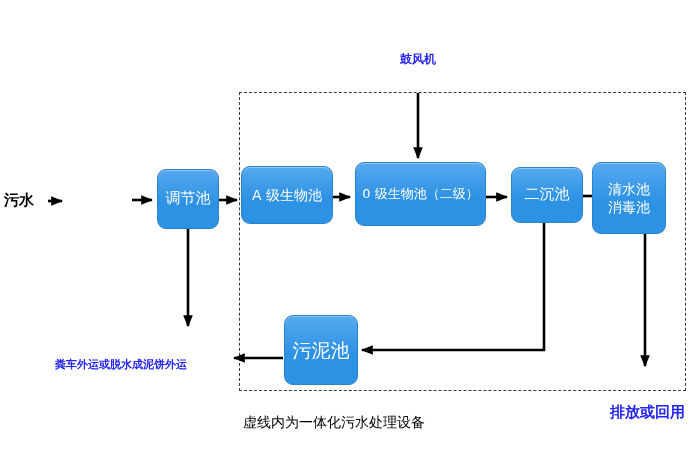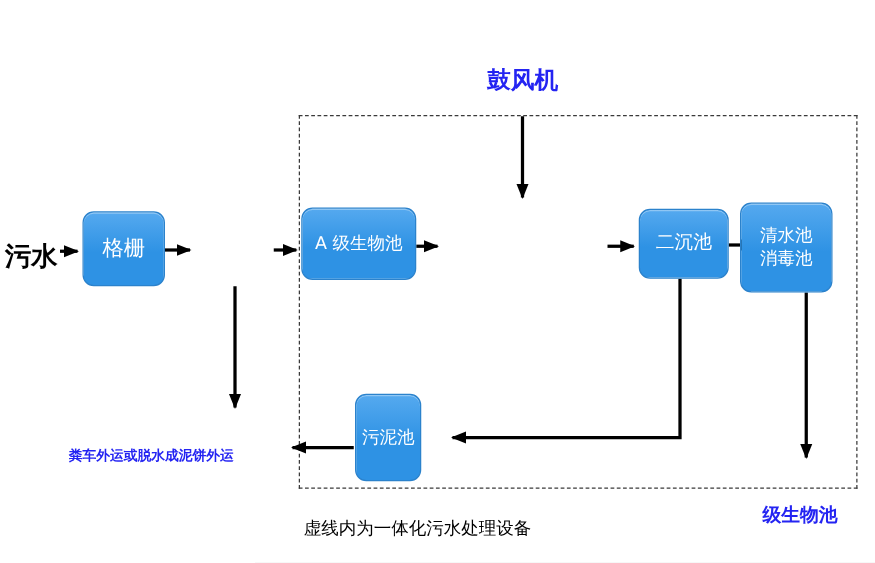--- a/index.html
+++ b/index.html
@@ -42,26 +42,26 @@
     box-sizing:border-box;
     font-size:16px;
     line-height:1.3;
     z-index:3;
     box-shadow:inset 0 1px 0 rgba(255,255,255,.35);
   }
   .node-grid{left:66px;top:169px;width:66px;height:60px;font-size:17px;}
   .node-regulating{left:157px;top:169px;width:62px;height:60px;font-size:15px;}
   .node-abio{left:241px;top:166px;width:92px;height:58px;font-size:14px;justify-content:center;}
   .node-obio{left:355px;top:162px;width:131px;height:64px;font-size:13px;}
-  .node-sedimentation{left:511px;top:167px;width:72px;height:56px;font-size:15px;font-family:Liberation Mono, monospace;}
+  .node-sedimentation{left:511px;top:167px;width:72px;height:56px;font-size:15px;}
   .node-clearwater{left:592px;top:162px;width:74px;height:72px;font-size:14px;}
-  .node-sludge{left:284px;top:315px;width:53px;height:70px;font-size:14px;}
+  .node-sludge{left:284px;top:315px;width:74px;height:70px;font-size:19px;}
   .txt{position:absolute;z-index:4;white-space:nowrap;}
-  .txt-inflow{left:4px;top:191px;font-size:21px;font-weight:bold;color:var(--plain-text);}
-  .txt-blower{left:353px;top:51px;width:130px;text-align:center;font-size:19px;font-weight:bold;color:var(--accent-text);}
+  .txt-inflow{left:4px;top:191px;font-size:15px;font-weight:bold;color:var(--plain-text);}
+  .txt-blower{left:353px;top:51px;width:130px;text-align:center;font-size:12px;font-weight:bold;color:var(--accent-text);}
   .txt-sludge-out{left:55px;top:357px;font-size:11px;font-weight:bold;color:var(--accent-text);text-align:right;}
   .txt-caption{left:243px;top:414px;font-size:14px;color:var(--plain-text);}
   .txt-outflow{left:610px;top:403px;font-size:15px;font-weight:bold;color:var(--accent-text);}
 </style>
 </head>
 <body>
 
 <div class="screen">
 
   <div class="dashed-box"></div>
@@ -78,36 +78,39 @@
     <line x1="333" y1="197" x2="350" y2="197" marker-end="url(#arw)"></line>
     <line x1="486" y1="197" x2="507" y2="197" marker-end="url(#arw)"></line>
     <line x1="583" y1="196" x2="603" y2="196" marker-end="url(#arw)"></line>
     <line x1="418" y1="93" x2="418" y2="158" marker-end="url(#arw)"></line>
     <line x1="188" y1="229" x2="188" y2="326" marker-end="url(#arw)"></line>
     <line x1="645" y1="234" x2="645" y2="366" marker-end="url(#arw)"></line>
     <path d="M544,223 L544,350 L362,350" marker-end="url(#arw)"></path>
     <line x1="283" y1="358" x2="234" y2="358" marker-end="url(#arw)"></line>
   </svg>
 
-  <div class="node node-grid">
-    <span>格栅</span>
+  <div class="node node-regulating">
+    <span>调节池</span>
   </div>
   <div class="node node-abio">
     <span>A 级生物池</span>
+  </div>
+  <div class="node node-obio">
+    <span>0 级生物池（二级）</span>
   </div>
   <div class="node node-sedimentation">
     <span>二沉池</span>
   </div>
   <div class="node node-clearwater">
     <span>清水池</span>
     <span>消毒池</span>
   </div>
   <div class="node node-sludge">
     <span>污泥池</span>
   </div>
 
   <div class="txt txt-inflow">污水</div>
   <div class="txt txt-blower">鼓风机</div>
   <div class="txt txt-sludge-out">粪车外运或脱水成泥饼外运</div>
   <div class="txt txt-caption">虚线内为一体化污水处理设备</div>
-  <div class="txt txt-outflow">级生物池</div>
+  <div class="txt txt-outflow">排放或回用</div>
 
 </div>
 
 </body></html>

